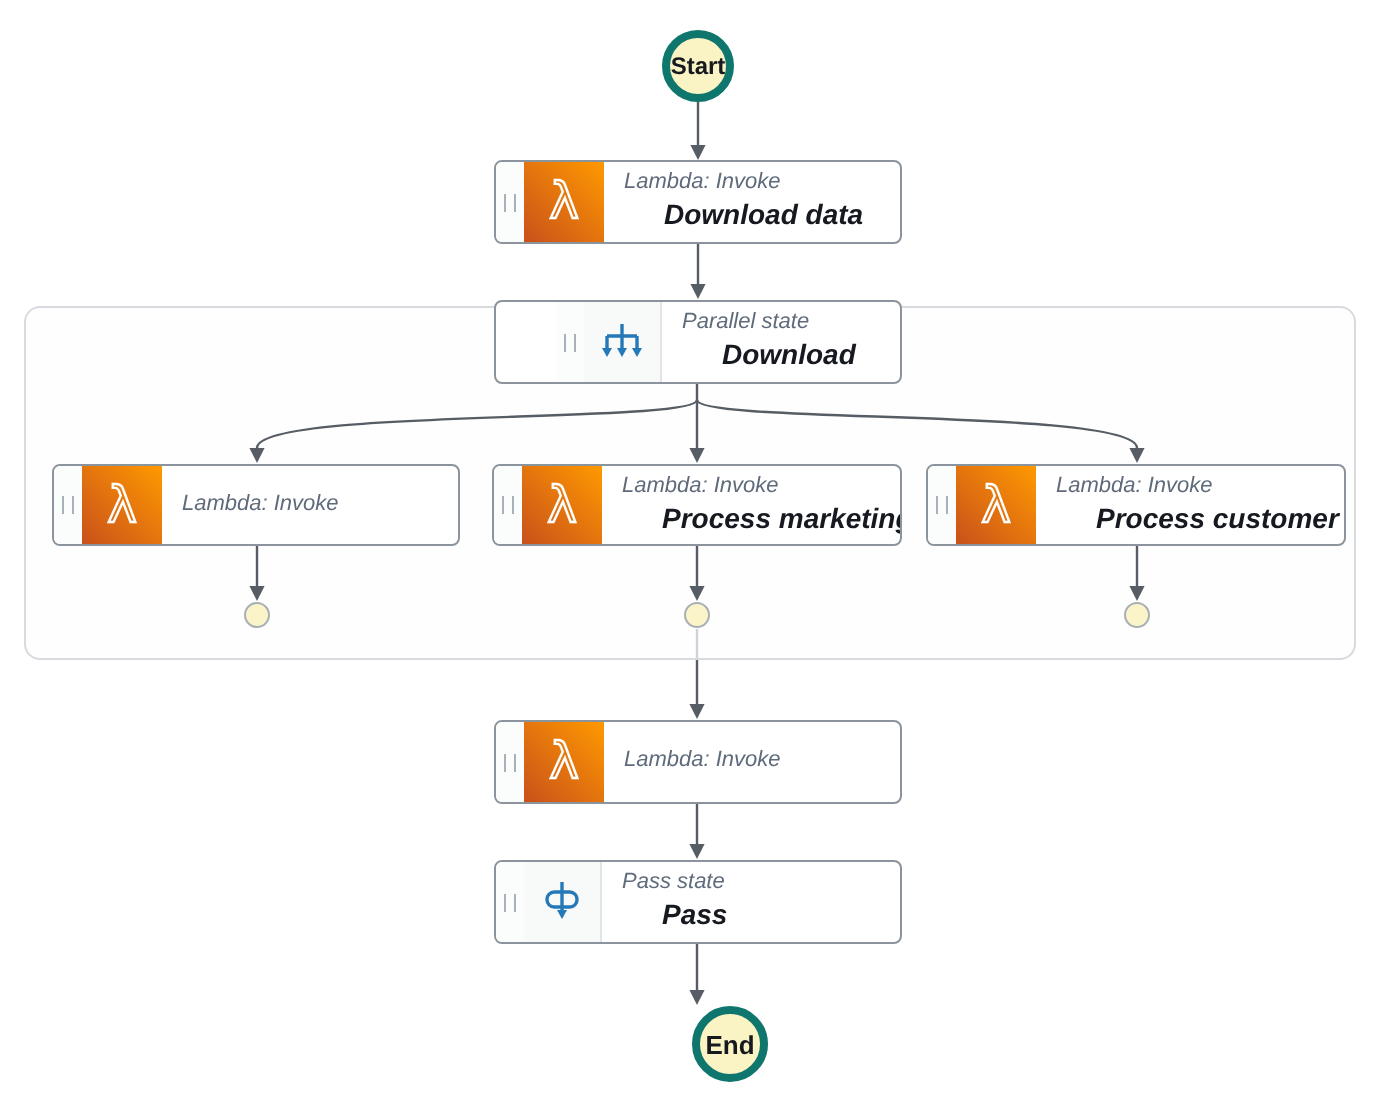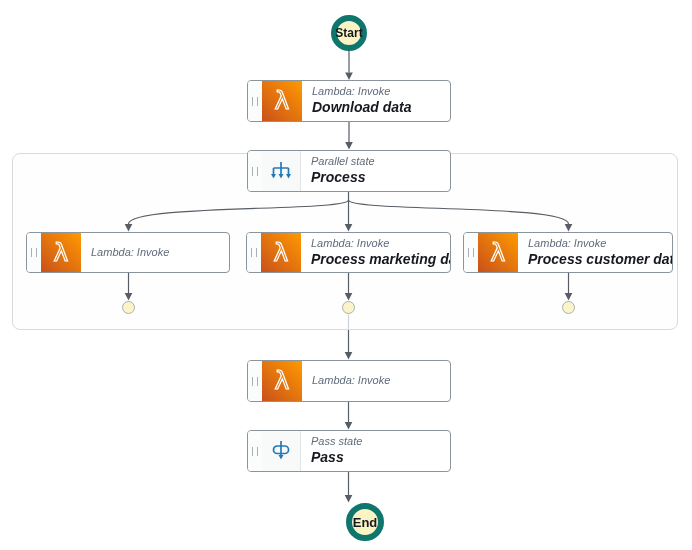--- a/index.html
+++ b/index.html
@@ -29,24 +29,24 @@
     width:40px;flex:0 0 40px;
     background:linear-gradient(45deg,#C8511B,#FF9900);
   }
   .icon.flow{
     width:38px;flex:0 0 38px;background:#f8f9f9;border-right:1px solid #e2e5e8;
   }
   .texts{
     display:flex;flex-direction:column;justify-content:center;padding:3px 10px 4px 10px;min-width:0;font-style:italic;
   }
   .type-label{font-size:11px;line-height:13px;color:#5f6b7a;white-space:nowrap;}
-  .state-name{font-size:14px;line-height:18px;font-weight:700;color:#16191f;white-space:nowrap;}
+  .state-name{font-size:14px;line-height:18px;font-weight:700;color:#16191f;white-space:nowrap;margin-left:20px;}
   
   .terminal{
-    position:absolute;border-radius:50%;background:#faf3c4;border:6px solid #0f766e;
+    position:absolute;border-radius:50%;background:#faf3c4;border:4px solid #0f766e;
     display:flex;align-items:center;justify-content:center;font-weight:700;color:#16191f;
     box-sizing:border-box;z-index:2;
   }
   #start-circle{left:331px;top:15px;width:36px;height:36px;font-size:12px;}
   #end-circle{left:346px;top:503px;width:38px;height:38px;font-size:13px;}
   .branch-dot{
     position:absolute;width:13px;height:13px;border-radius:50%;
     background:#faf4c8;border:1px solid #a8b0b6;box-sizing:border-box;z-index:2;
   }
 </style>
@@ -100,21 +100,21 @@
       <svg width="40" height="40" viewBox="0 0 40 40">
           <text x="20" y="28" text-anchor="middle" font-size="25" font-family="DejaVu Sans" fill="none" stroke="#ffffff" stroke-width="1.2">λ</text>
         </svg>
     </span>
     <div class="texts">
       <span class="type-label">Lambda: Invoke</span>
       <span class="state-name">Download data</span>
     </div>
   </div>
 
-  <div class="state-box" style="left:247px;top:150px;width:204px;">
+  <div class="state-box" style="left:247px;top:150px;width:204px;padding-left:30px;">
     <div class="handle">
         <span class="grip"></span>
       </div>
     <span class="icon flow">
       <svg width="24" height="24" viewBox="0 0 24 24" fill="none">
         <g stroke="#2579b8" stroke-width="1.7">
           <path d="M12 3 V9"></path>
           <path d="M4.5 9 H19.5"></path>
           <path d="M4.5 9 V15"></path>
           <path d="M12 9 V15"></path>
@@ -122,21 +122,21 @@
         </g>
         <g fill="#2579b8">
           <path d="M2 15 H7 L4.5 19.5 Z"></path>
           <path d="M9.5 15 H14.5 L12 19.5 Z"></path>
           <path d="M17 15 H22 L19.5 19.5 Z"></path>
         </g>
       </svg>
     </span>
     <div class="texts">
       <span class="type-label">Parallel state</span>
-      <span class="state-name">Process</span>
+      <span class="state-name">Download</span>
     </div>
   </div>
 
   <div class="state-box" style="left:26px;top:232px;width:204px;height:41px;">
     <div class="handle">
         <span class="grip"></span>
       </div>
     <span class="icon lambda">
       <svg width="40" height="40" viewBox="0 0 40 40">
           <text x="20" y="28" text-anchor="middle" font-size="25" font-family="DejaVu Sans" fill="none" stroke="#ffffff" stroke-width="1.2">λ</text>

